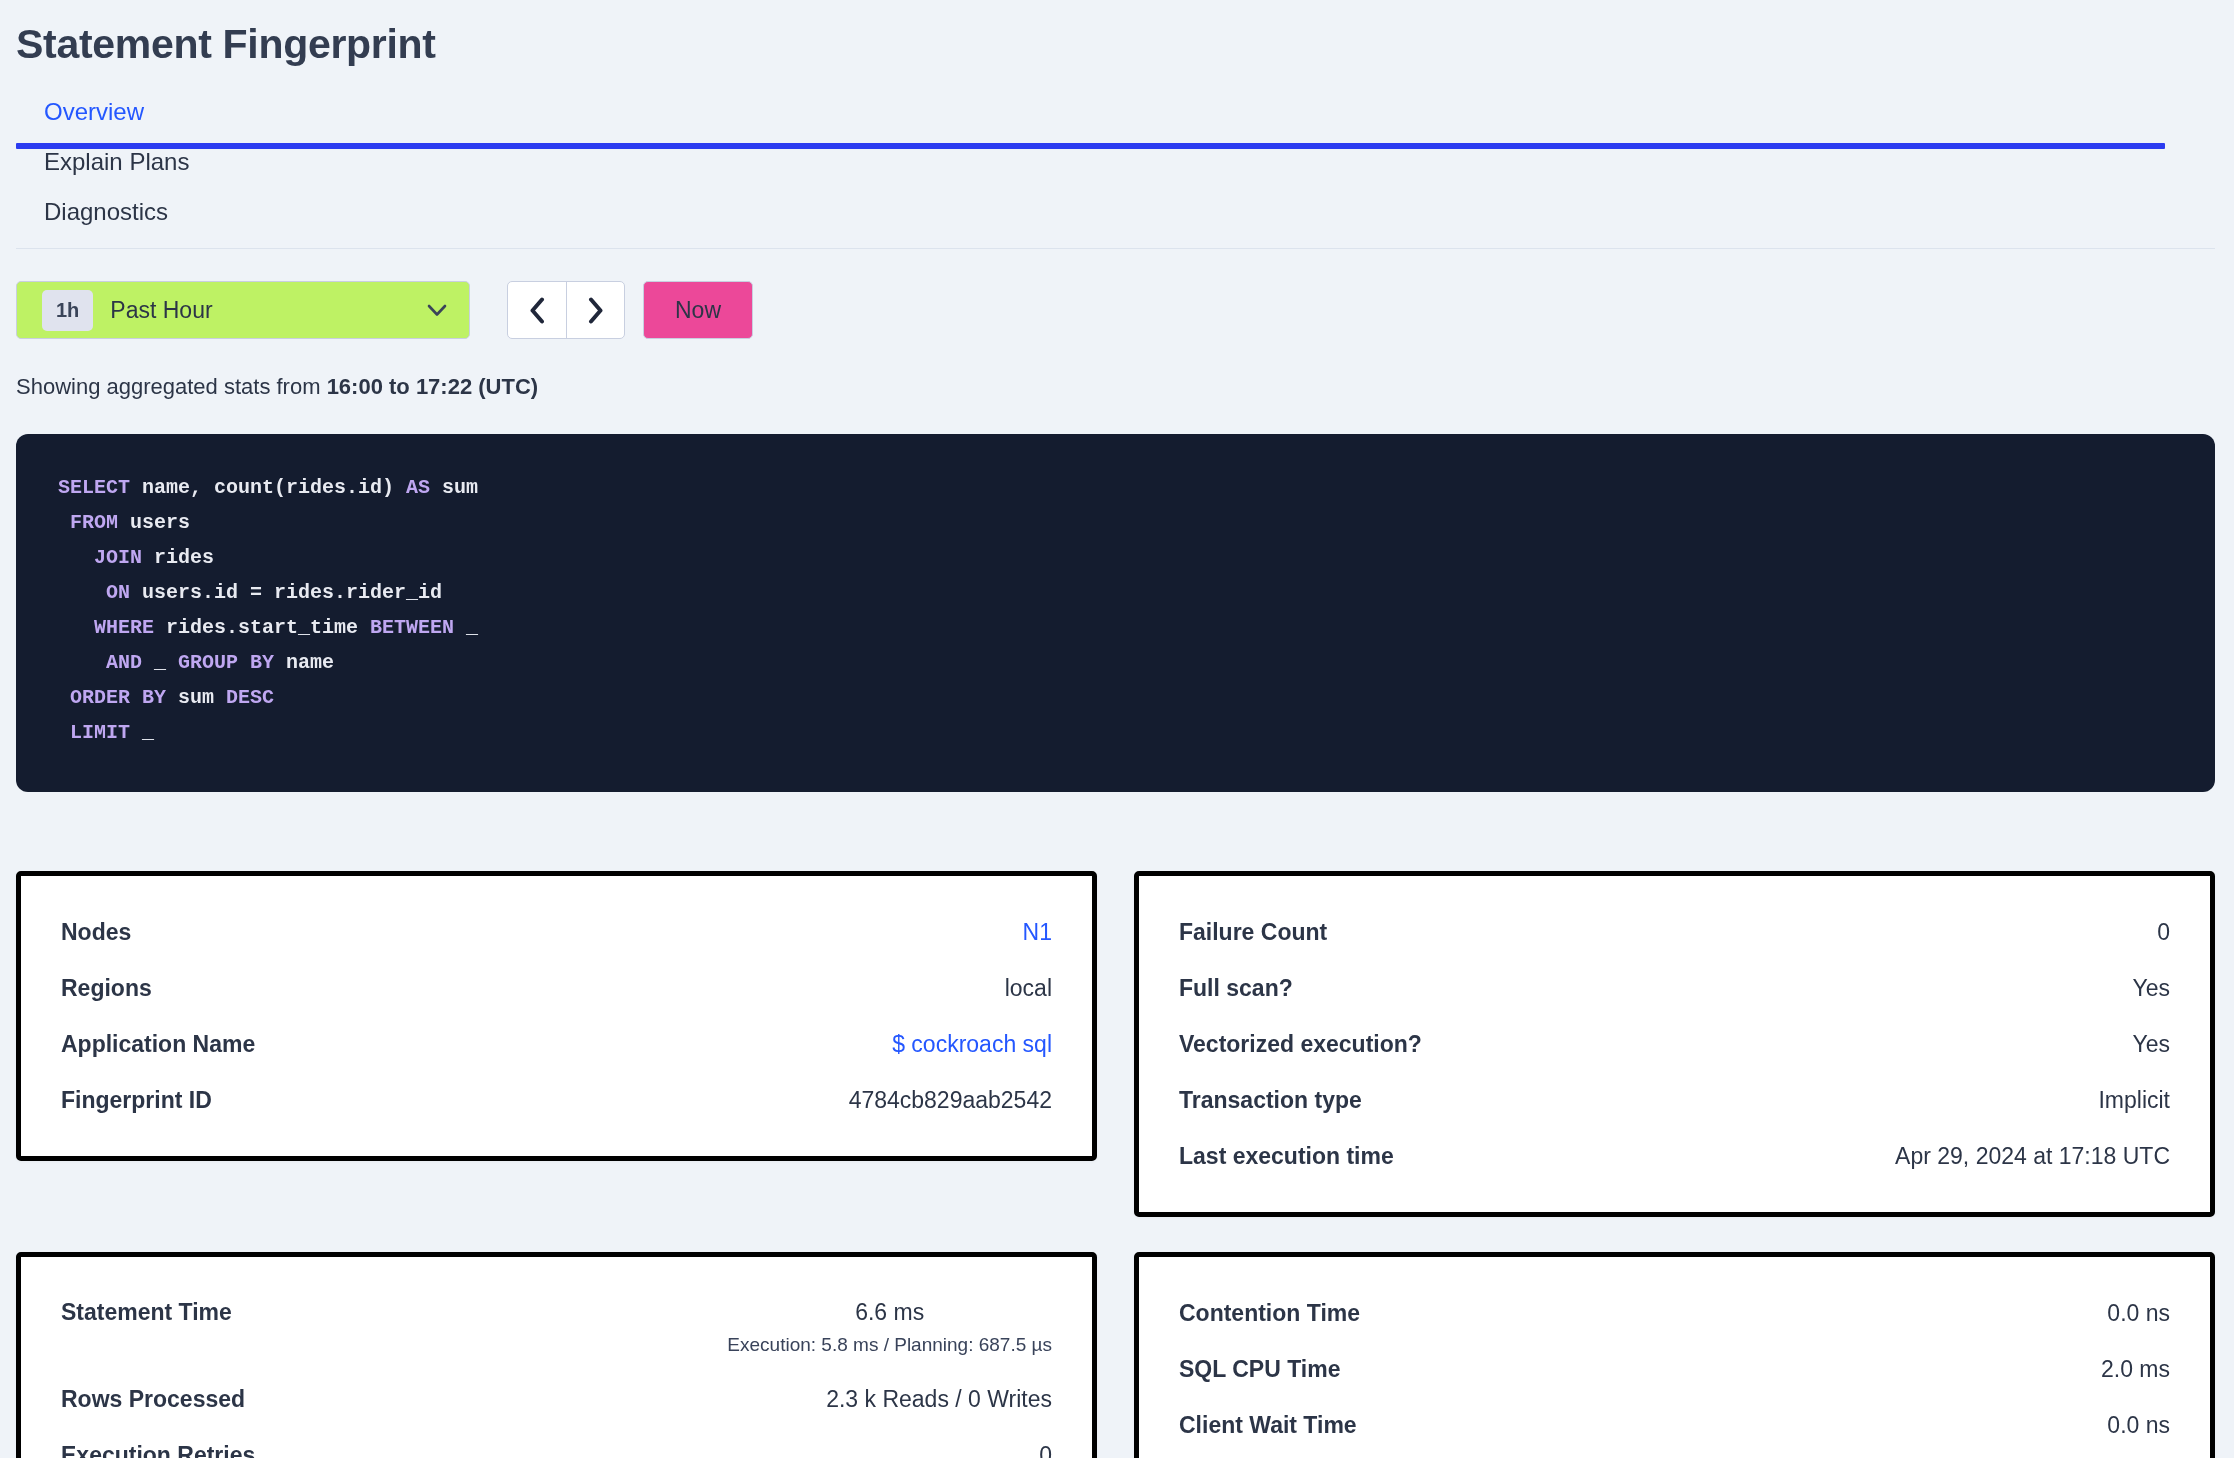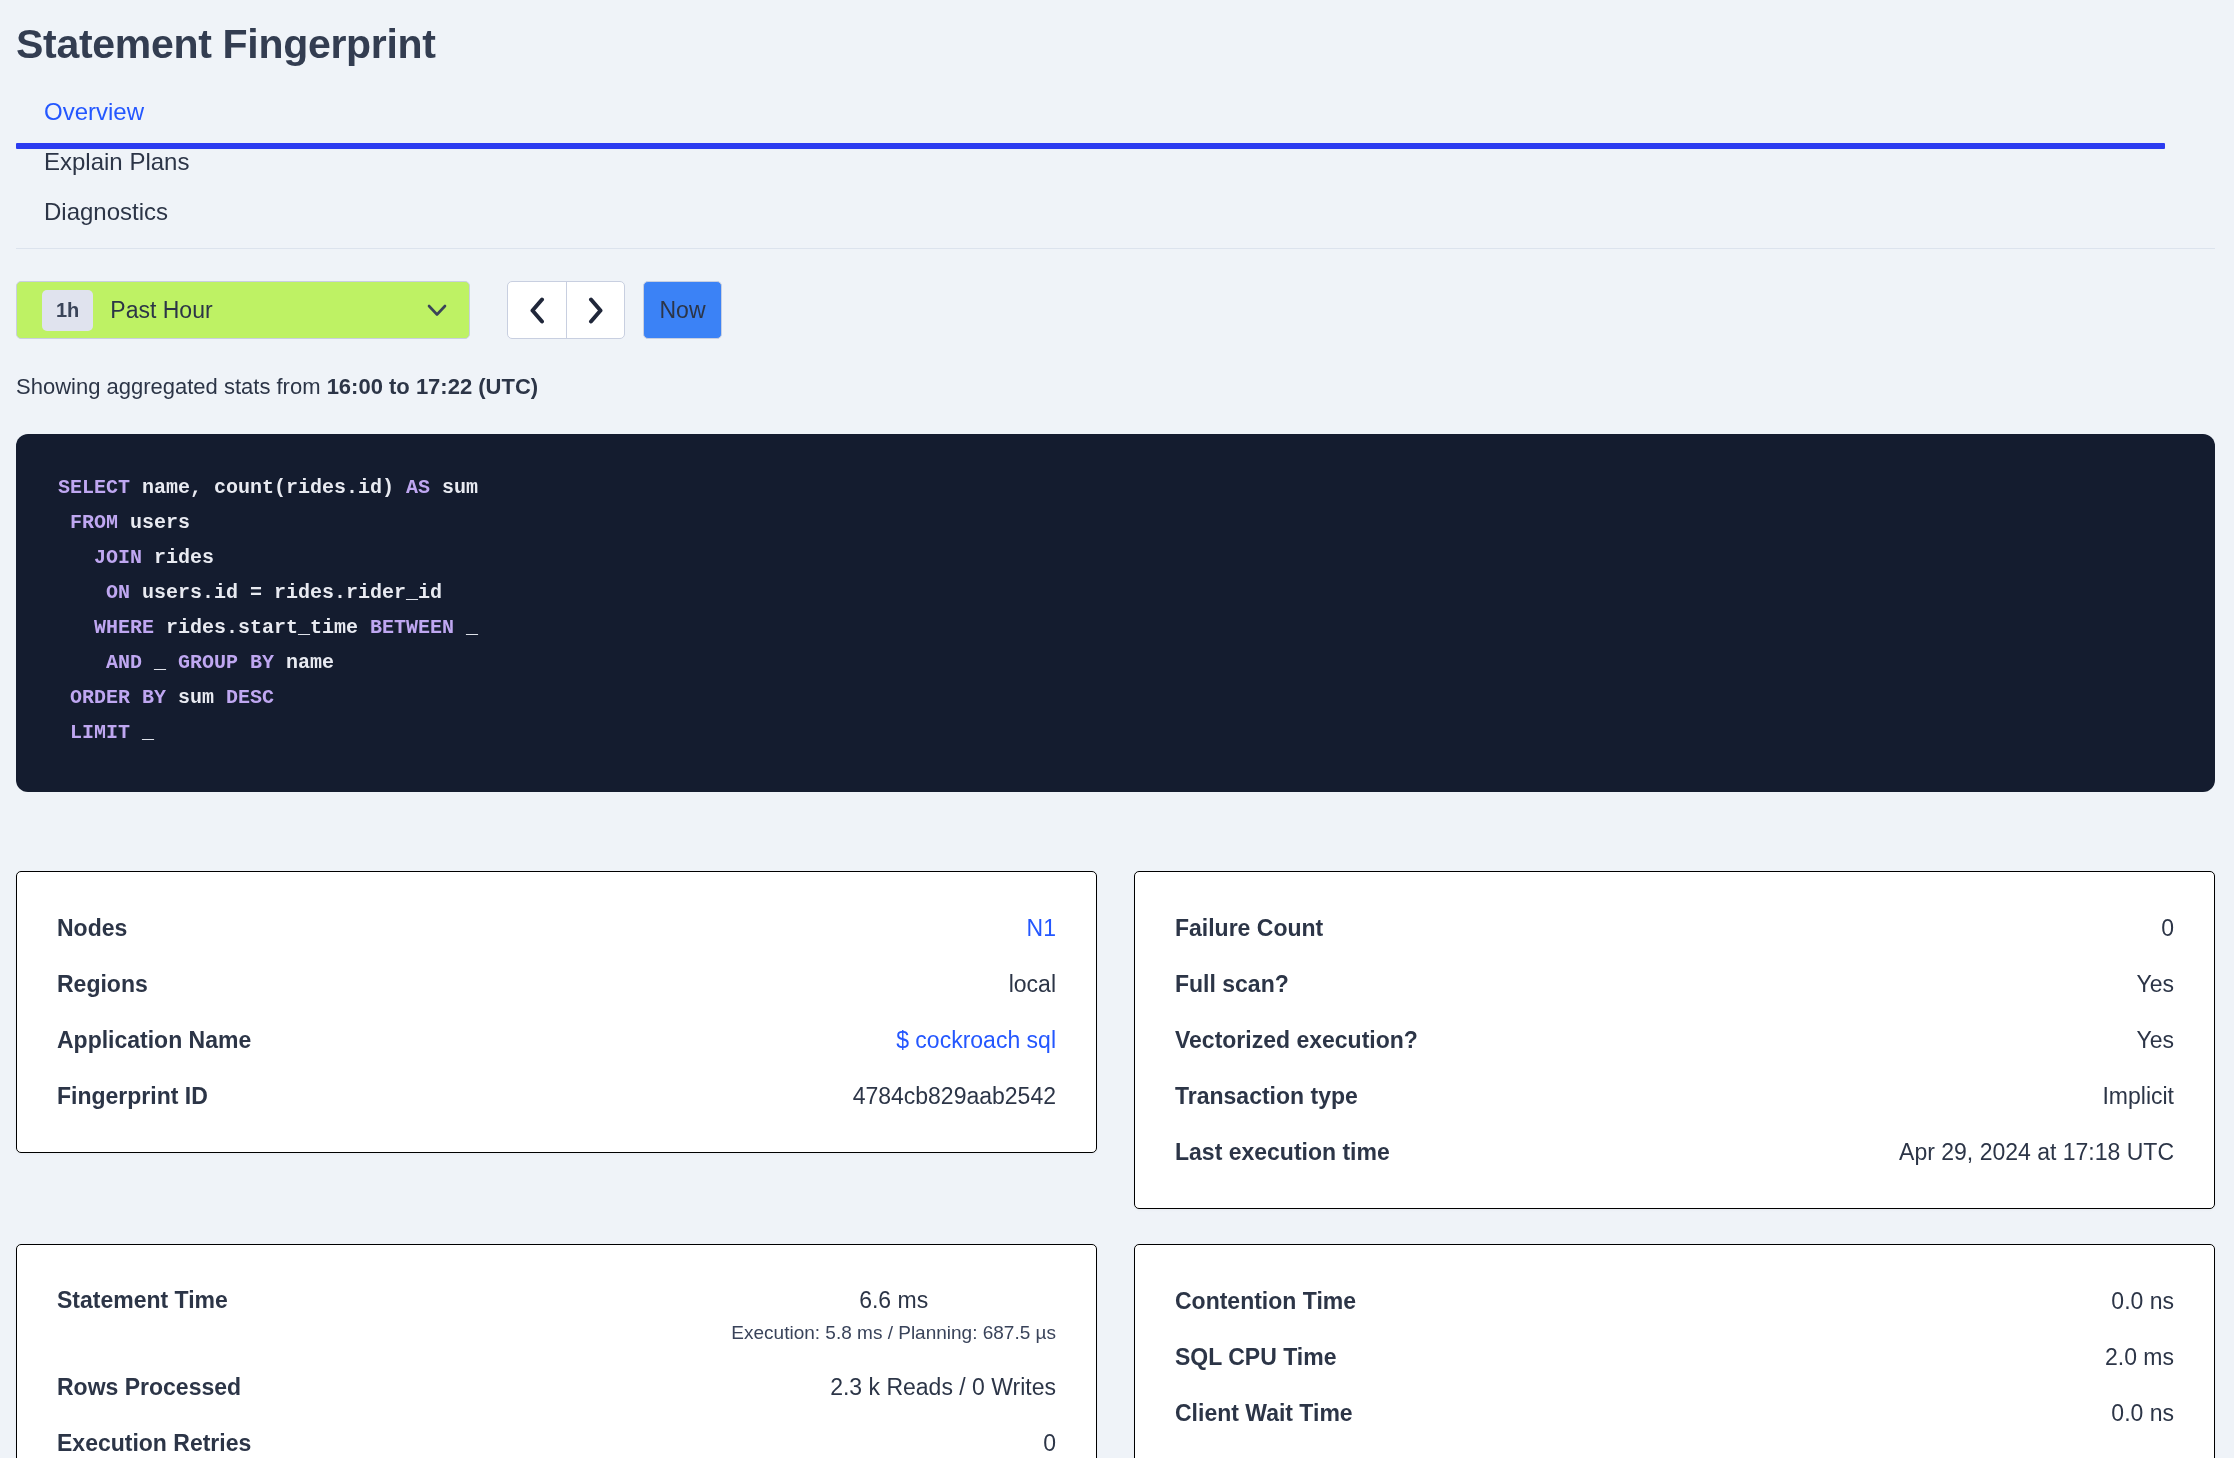--- a/index.html
+++ b/index.html
@@ -43,22 +43,22 @@
     padding: 9px 14px; border-radius: 5px; margin-left: 15px;
   }
   .range-label { font-size: 23px; margin-left: 17px; flex: 1; color: #2c3547; }
   .arrow-group { display: flex; margin-left: 37px; border: 1px solid #c8cfe0; border-radius: 5px; background: #fff; overflow: hidden; }
   .arrow-btn {
     width: 58px; border: none; background: none; cursor: pointer;
     display: flex; align-items: center; justify-content: center; padding: 0;
   }
   .arrow-btn + .arrow-btn { border-left: 1px solid #c8cfe0; }
   .now-btn {
-    margin-left: 18px; width: 79px; border: 1px solid #c8cfe0; border-radius: 5px;
-    background: #3b82f6; font-size: 23px; color: #2c3547; cursor: pointer;
+    margin-left: 18px; width: 110px; border: 1px solid #c8cfe0; border-radius: 5px;
+    background: #ec4899; font-size: 23px; color: #2c3547; cursor: pointer;
     font-family: inherit;
   }
 
   
   .caption { margin-top: 35px; font-size: 22px; line-height: 26px; color: #2c3547; }
   .caption b { font-weight: 700; }
 
   
   .sql-box { margin-top: 34px; background: var(--code-bg, #141c2f); border-radius: 12px; padding: 36px 40px 42px 42px; }
   .sql-pre {
@@ -68,21 +68,21 @@
     color: var(--code-text, #e8eaf1);
   }
   .sql-pre .kw { color: var(--code-kw, #bfa7f1); }
 
   
   .cards-grid {
     margin-top: 79px; display: grid; grid-template-columns: 1fr 1fr;
     column-gap: 37px; row-gap: 35px; align-items: start;
   }
   .card {
-    background: #fff; border: 1px solid #000000; border-radius: 5px;
+    background: #fff; border: 5px solid #000000; border-radius: 5px;
     padding: 28px 40px; box-shadow: 0 1px 3px rgba(44,53,71,0.04);
   }
   .card-row { display: flex; justify-content: space-between; align-items: center; min-height: 56px; }
   .card-row.has-sub { align-items: flex-start; padding-top: 14px; min-height: 86px; }
   .row-label { font-size: 23px; font-weight: 700; color: #2c3547; white-space: nowrap; }
   .row-value-wrap { text-align: center; }
   .row-value { font-size: 23px; color: #2c3547; }
   .row-value.link { color: var(--accent, #2457ff); cursor: pointer; }
   .row-sub { font-size: 19px; margin-top: 8px; color: #39435a; }
 </style>

